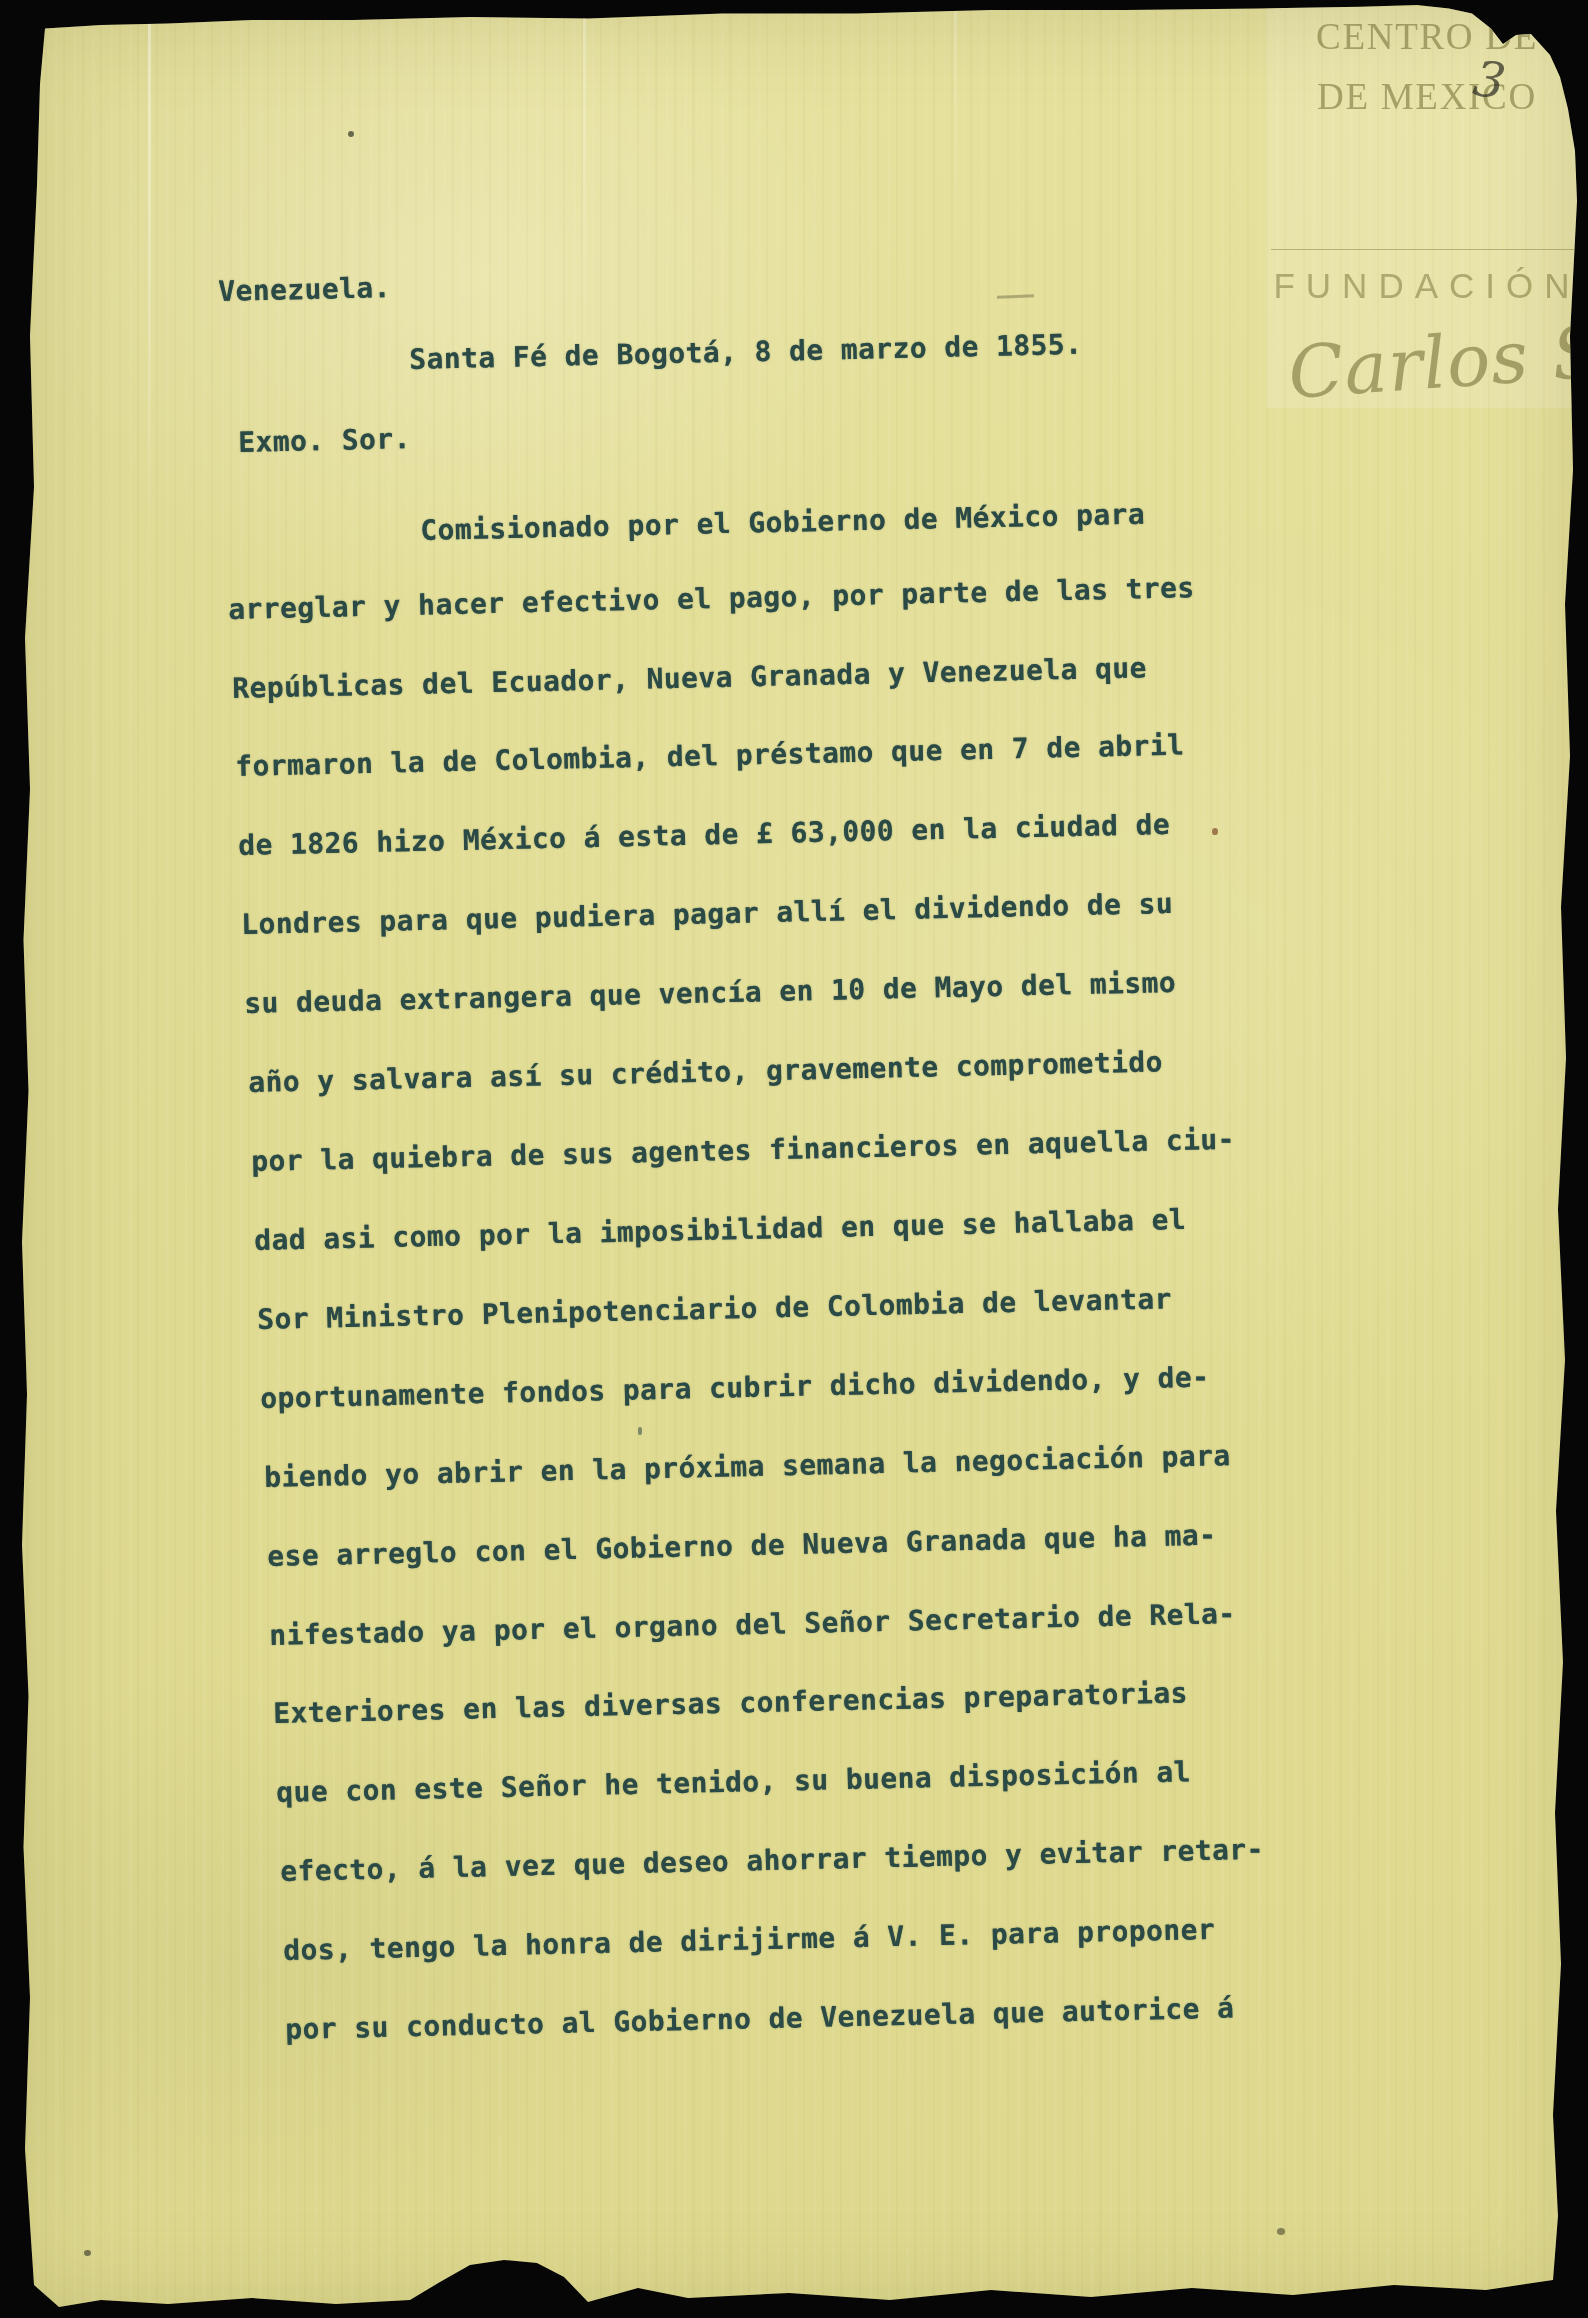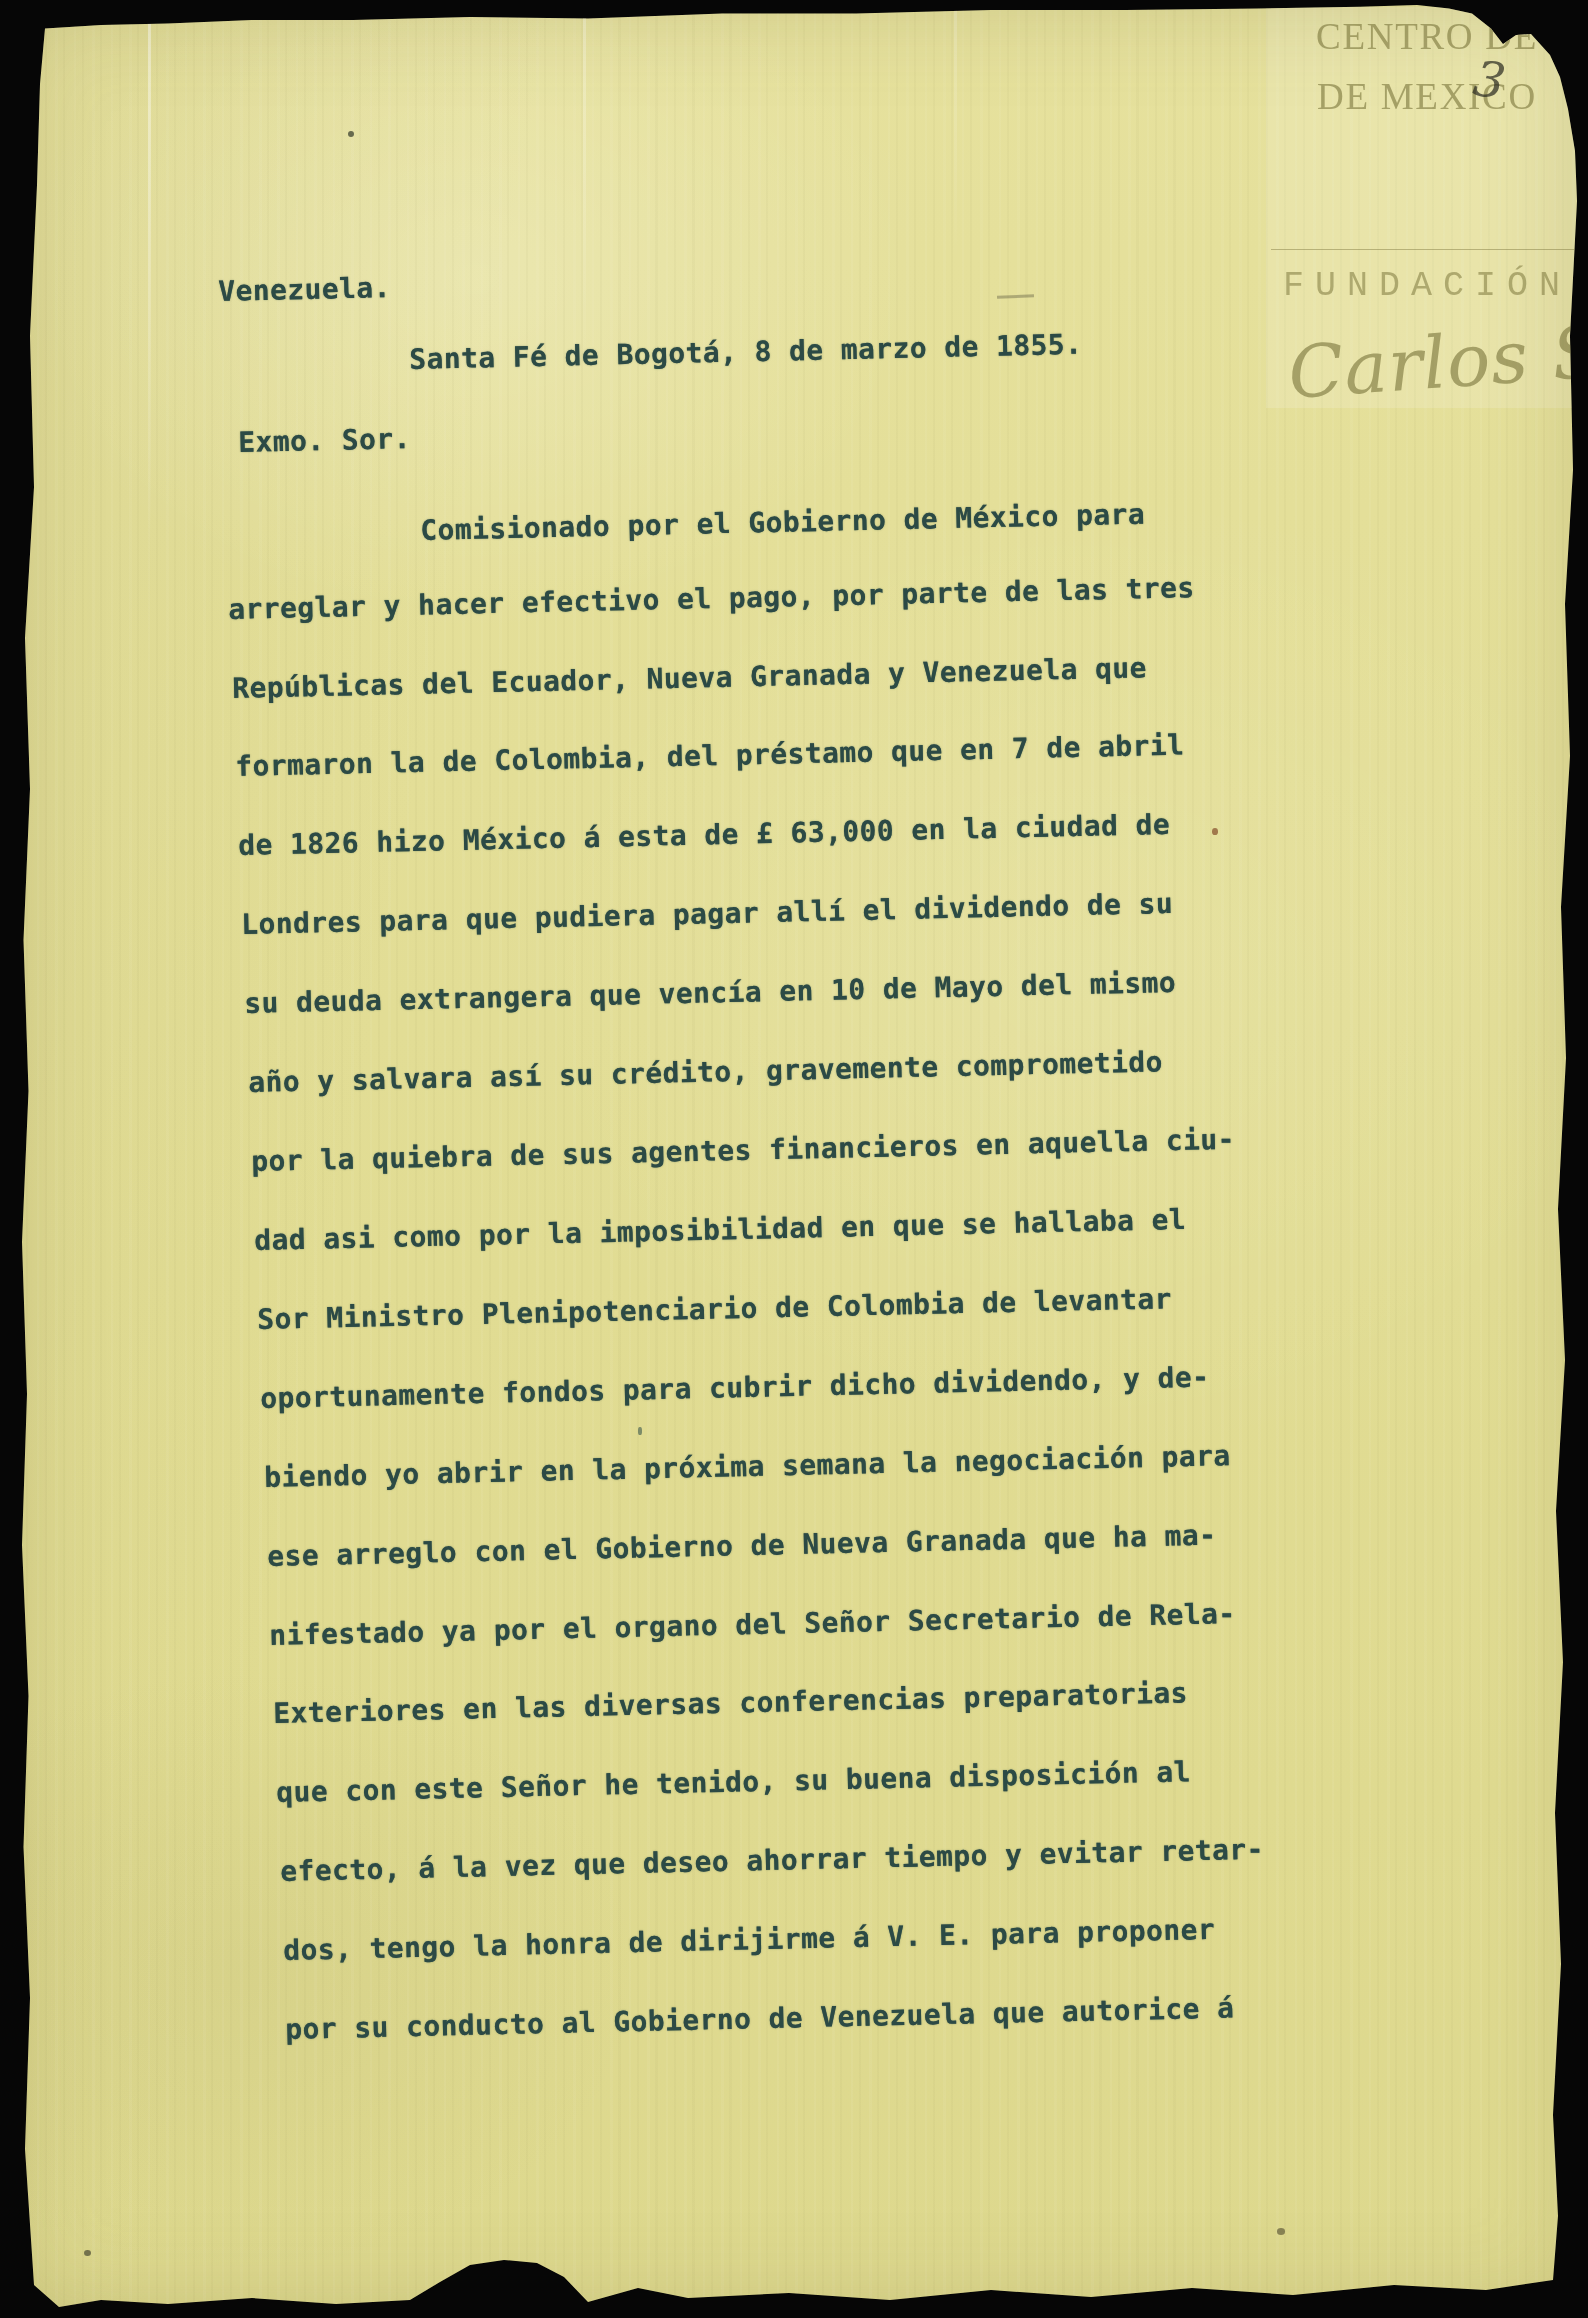--- a/index.html
+++ b/index.html
@@ -38,21 +38,21 @@
   .crease.c2{left:583px;top:15px;height:353px;opacity:.7;}
   .crease.c3{left:954px;top:10px;height:252px;opacity:.5;}
   .shade{position:absolute;inset:0;box-shadow:inset 0 0 101px rgba(110,105,55,0.25);pointer-events:none;}
 
   
   .wm{position:absolute;left:1266px;top:6.7px;width:322px;height:401px;
       background:rgba(255,255,255,0.15);color:rgba(122,116,58,0.60);}
   .wm .caps{font-family:"Liberation Serif", serif;font-size:37px;letter-spacing:1.7px;
       text-align:center;line-height:60px;white-space:nowrap;}
   .wm .rule{position:absolute;left:5px;right:0;top:242px;height:1.7px;background:rgba(122,116,58,0.45);}
-  .wm .fund{position:absolute;left:0;right:0;top:259px;font-family:Liberation Mono, monospace;
+  .wm .fund{position:absolute;left:0;right:0;top:259px;font-family:Liberation Sans, sans-serif;
       font-size:35px;letter-spacing:11px;text-align:center;white-space:nowrap;color:rgba(126,120,62,0.55);}
   .wm .sig{position:absolute;left:22px;top:309px;font-family:"DejaVu Serif", serif;
       font-style:italic;font-size:72px;letter-spacing:0.8px;white-space:nowrap;
       transform:rotate(-4deg);color:rgba(116,110,54,0.58);}
   .pencil3{position:absolute;left:1474px;top:52px;font-family:"DejaVu Serif", serif;
       font-style:italic;font-size:49px;color:rgba(45,45,35,0.72);transform:rotate(9deg);}
 
   
   .typed{position:absolute;white-space:nowrap;font-family:"DejaVu Sans Mono", monospace;
       font-weight:bold;font-size:28px;color:#2c4a45;letter-spacing:0.4px;

